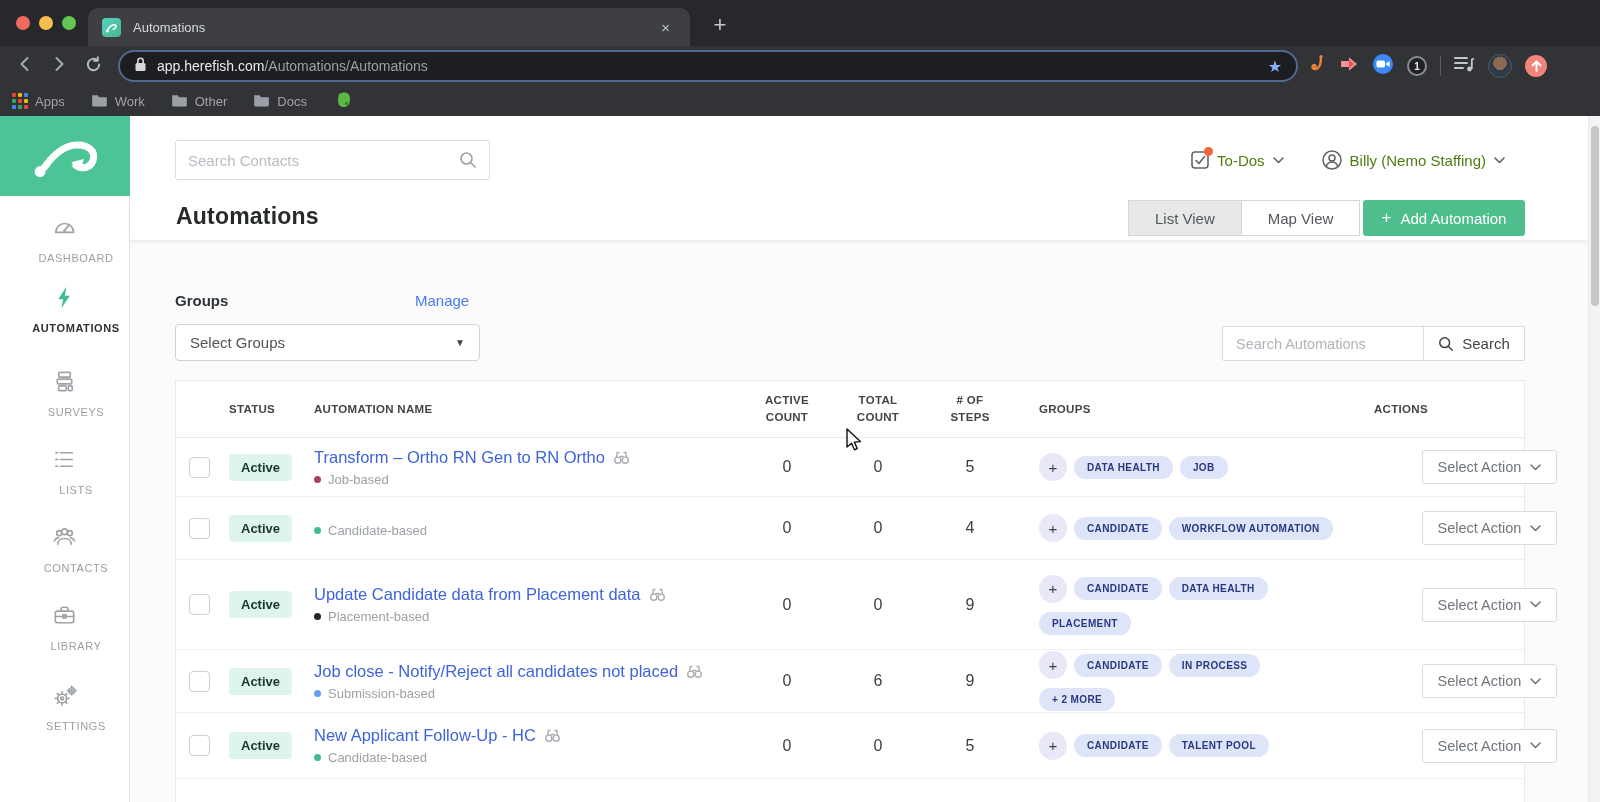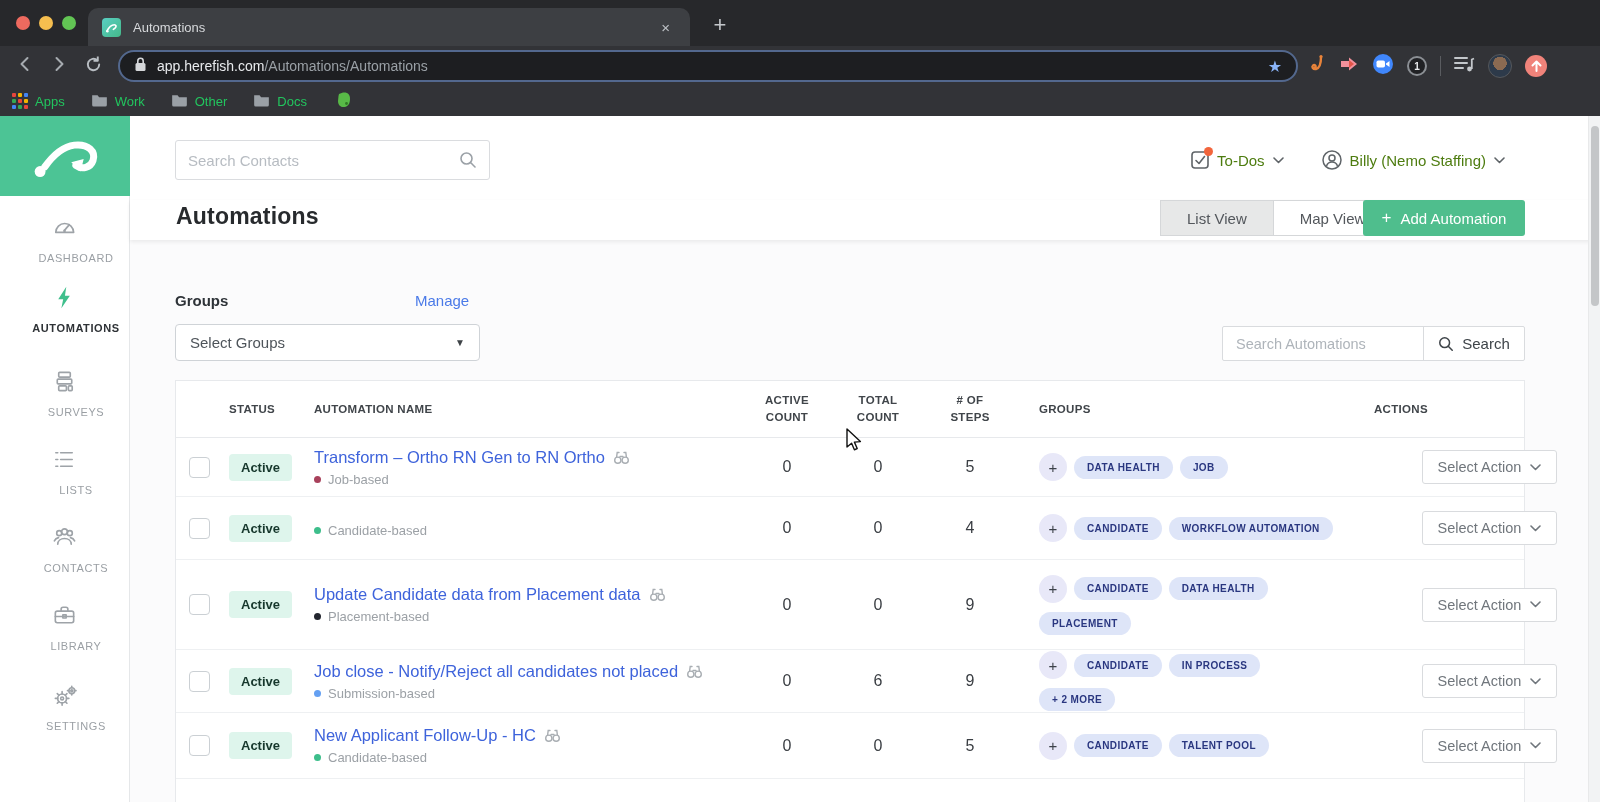--- a/index.html
+++ b/index.html
@@ -22,21 +22,21 @@
   .nav-ico { width:34px; text-align:center; flex:0 0 auto; }
   .urlbar { position:absolute; left:118px; top:4px; width:1180px; height:32px; background:#1d1e21; border:2px solid #53688e; border-radius:17px; display:flex; align-items:center; padding:0 14px; }
   .url-text { margin-left:10px; font-size:14px; color:#e8eaed; white-space:nowrap; flex:1; }
   .url-text .path { color:#9aa0a6; }
   .url-star { color:#8ab4f8; font-size:16px; }
   .ext { position:absolute; top:0; height:40px; display:flex; align-items:center; gap:13px; left:1308px; }
   .ext-sep { width:1px; height:20px; background:#5a5c60; }
   .avatar { width:24px; height:24px; border-radius:50%; background:radial-gradient(circle at 50% 38%, #8a6a52 0 38%, #2d3a4a 39% 100%); border:1px solid #55585c; }
   .badge1 { width:20px; height:20px; border-radius:50%; border:2px solid #8b8f94; color:#e8eaed; font-size:10px; font-weight:700; display:flex; align-items:center; justify-content:center; background:#202124; }
   .updot { width:22px; height:22px; border-radius:50%; background:#f0837a; color:#fff; display:flex; align-items:center; justify-content:center; }
-  .bookmarks { position:absolute; top:86px; left:0; width:1600px; height:30px; background:#323337; display:flex; align-items:center; font-size:13px; color:#22c55e; }
+  .bookmarks { position:absolute; top:86px; left:0; width:1600px; height:30px; background:#323337; display:flex; align-items:center; font-size:13px; color:#a3a3a3; }
   .bm-item { display:flex; align-items:center; gap:7px; margin-right:26px; }
   .bm-apps { margin-left:12px; }
   .grid9 { display:grid; grid-template-columns:repeat(3,4px); grid-gap:2px; }
   .grid9 i { width:4px; height:4px; border-radius:1px; display:block; }
 
   
   .app { position:absolute; top:116px; left:0; width:1600px; height:686px; background:#fbfbfc; }
   .sidebar { position:absolute; top:0; left:0; width:130px; height:686px; background:#fff; border-right:1px solid #e5e7e9; }
   .logo-block { position:absolute; top:0; left:0; width:130px; height:80px; background:#4cc495; display:flex; align-items:center; justify-content:center; }
   .nav-item { position:absolute; left:0; width:129px; display:flex; flex-direction:column; align-items:center; gap:7px; cursor:pointer; }
@@ -47,21 +47,21 @@
   .topbar { position:absolute; top:0; left:0; width:1470px; height:84px; background:#fff; }
   .search-contacts { position:absolute; left:45px; top:24px; width:315px; height:40px; border:1px solid #dadcdf; border-radius:3px; background:#fff; display:flex; align-items:center; padding:0 12px; }
   .search-contacts .ph { flex:1; font-size:15px; color:#b7bcc2; }
   .top-right { position:absolute; right:95px; top:24px; height:40px; display:flex; align-items:center; gap:38px; }
   .todos, .usermenu { display:flex; align-items:center; gap:8px; font-size:15px; color:#4d7c0f; cursor:pointer; }
   .todos-ico { position:relative; width:18px; height:18px; }
   .todos-dot { position:absolute; top:-4px; right:-4px; width:9px; height:9px; border-radius:50%; background:#f2653c; }
 
   .titlebar { position:absolute; top:84px; left:0; width:1470px; height:40px; background:#fff; box-shadow:0 2px 4px rgba(0,0,0,.07); }
   .page-title { position:absolute; left:46px; top:3px; font-size:23px; font-weight:600; color:#272a2d; letter-spacing:.2px; }
-  .seg { position:absolute; left:998px; top:0; height:36px; display:flex;margin-left:32px; }
+  .seg { position:absolute; left:998px; top:0; height:36px; display:flex; }
   .seg button { height:36px; padding:0 26px; font-size:15px; font-family:inherit; border:1px solid #d5d7d9; background:#fff; color:#53575c; cursor:pointer; }
   .seg button.sel { background:#e7e8e8; }
   .seg button+button { border-left:none; }
   .add-btn { position:absolute; right:75px; top:0; height:36px; width:162px; background:#4fbe8d; color:#fff; border:none; border-radius:3px; font-size:15px; font-family:inherit; cursor:pointer; display:flex; align-items:center; justify-content:center; gap:9px; }
   .add-btn .plus { font-size:17px; font-weight:400; }
 
   .groups-label { position:absolute; left:45px; top:176px; font-size:15px; font-weight:700; color:#2e3338; }
   .manage-link { position:absolute; left:285px; top:176px; font-size:15px; color:#4a7ae8; cursor:pointer; }
   .select-groups { position:absolute; left:45px; top:208px; width:305px; height:37px; border:1px solid #cfd3d7; border-radius:4px; background:#fff; display:flex; align-items:center; padding:0 14px; cursor:pointer; }
   .select-groups .txt { flex:1; font-size:15px; color:#4e545a; }

